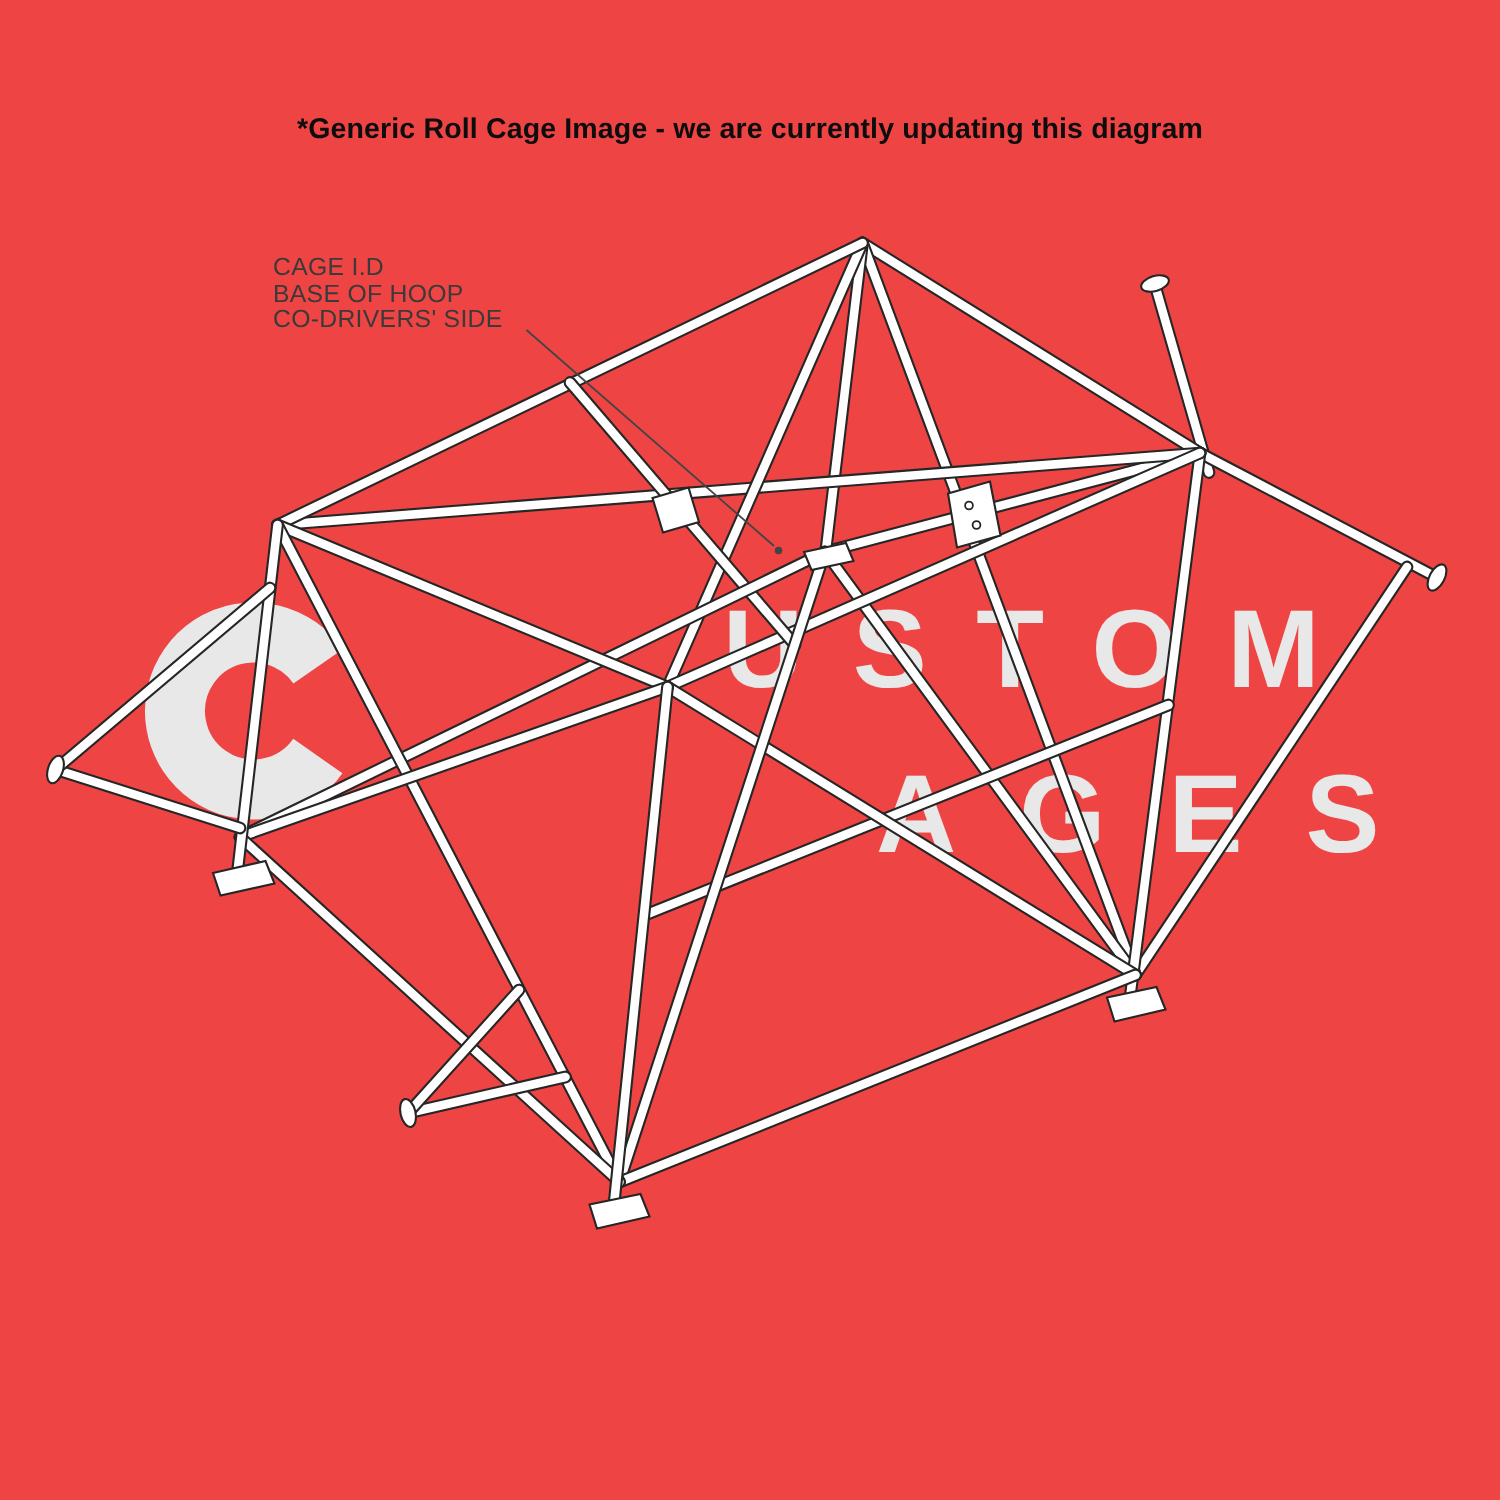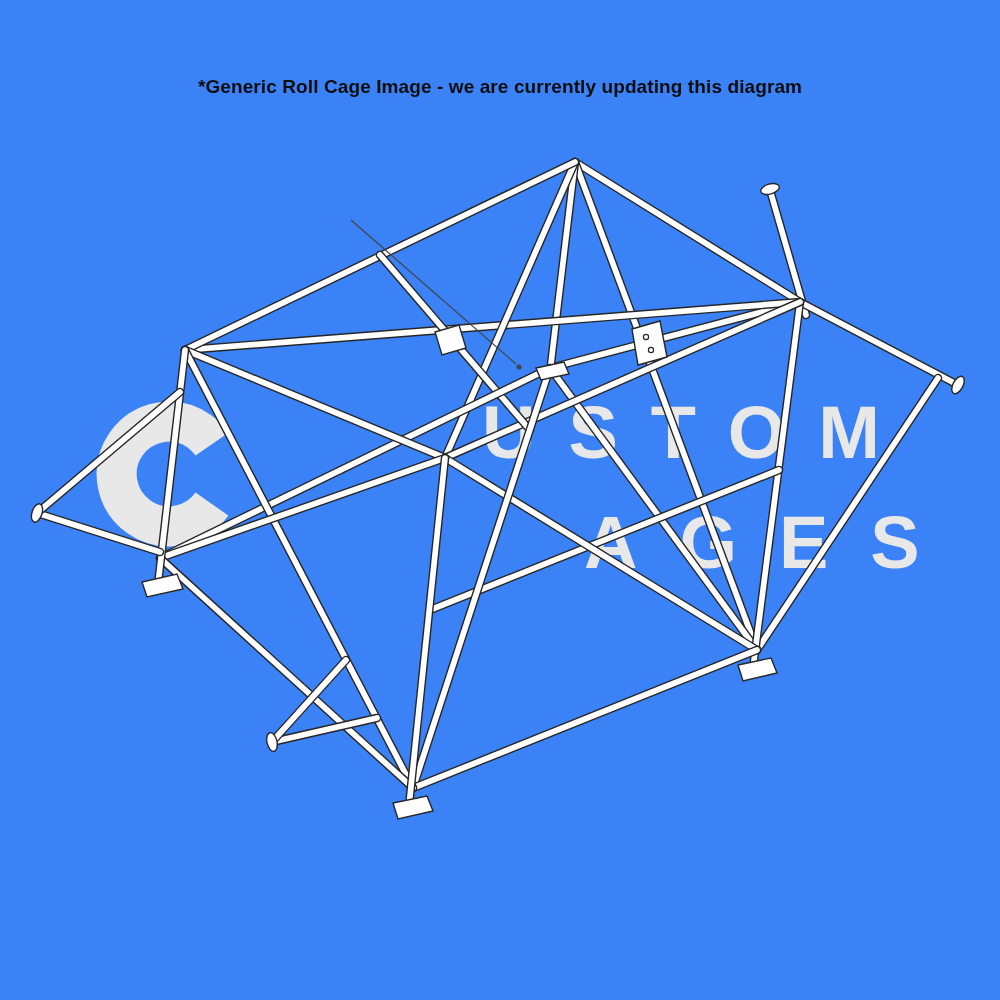--- a/index.html
+++ b/index.html
@@ -3,21 +3,21 @@
 <meta charset="utf-8">
 <style>
   :root{
     --logo-blue:#2b5ca4;
     --watermark-gray:#e8e8e8;
     --line-color:#262626;
     --annotation-color:#3a3a3a;
   }
   *{margin:0;padding:0;box-sizing:border-box;}
   body{background:#fff;font-family:"Liberation Sans", sans-serif;}
-  #app{position:relative;width:1000px;height:1000px;background:#3b82f6;overflow:hidden;}
+  #app{position:relative;width:1000px;height:1000px;background:#ef4444;overflow:hidden;}
 
   .notice{
     position:absolute;top:76px;left:0;right:0;
     text-align:center;font-size:19px;font-weight:bold;color:#0d0d0d;
     letter-spacing:.1px;z-index:4;
   }
 
   
   .wm{position:absolute;inset:0;z-index:1;color:var(--watermark-gray);}
   .wm-c{position:absolute;left:92px;top:397px;width:154px;height:154px;}
@@ -161,20 +161,25 @@
       <ellipse class="tend" cx="770" cy="189" rx="5" ry="9.5" transform="rotate(74 770 189)"></ellipse>
       <ellipse class="tend" cx="958" cy="385" rx="5" ry="9.5" transform="rotate(28 958 385)"></ellipse>
     </g>
 
     <g>
       <path class="leader" d="M351 220 L516 364"></path>
       <circle class="leader-dot" cx="519" cy="367" r="2.5"></circle>
     </g>
   </svg>
 
+  <div class="annotation">
+    <div>CAGE I.D</div>
+    <div>BASE OF HOOP</div>
+    <div>CO-DRIVERS' SIDE</div>
+  </div>
 
   <div class="logo">
     
     
     
   </div>
 
 </div>
 
 </body></html>

